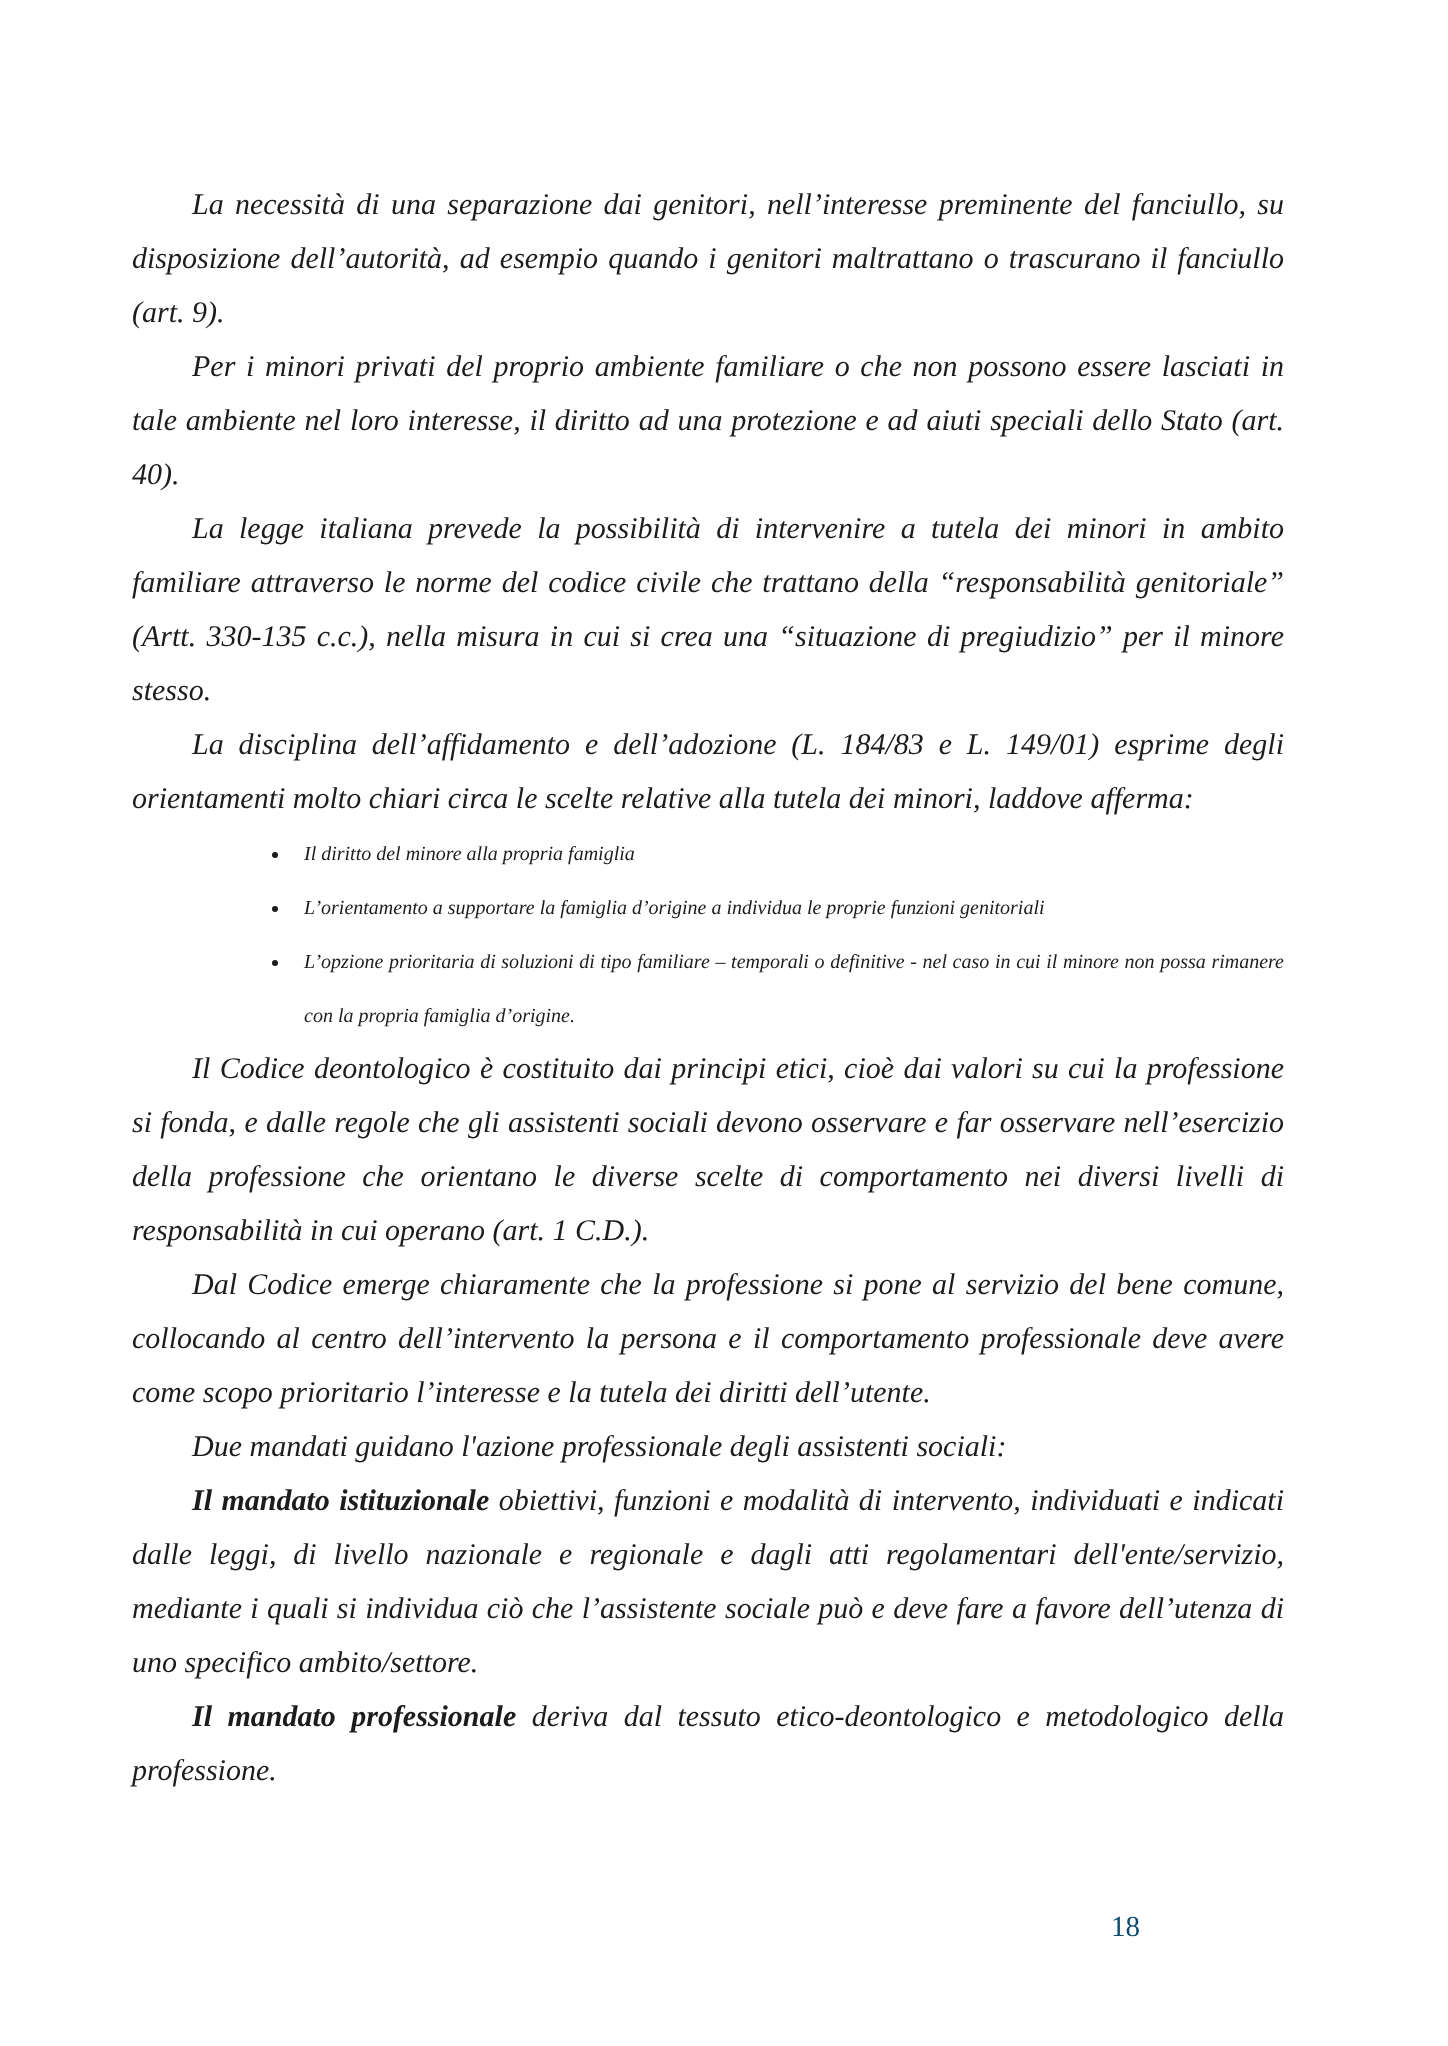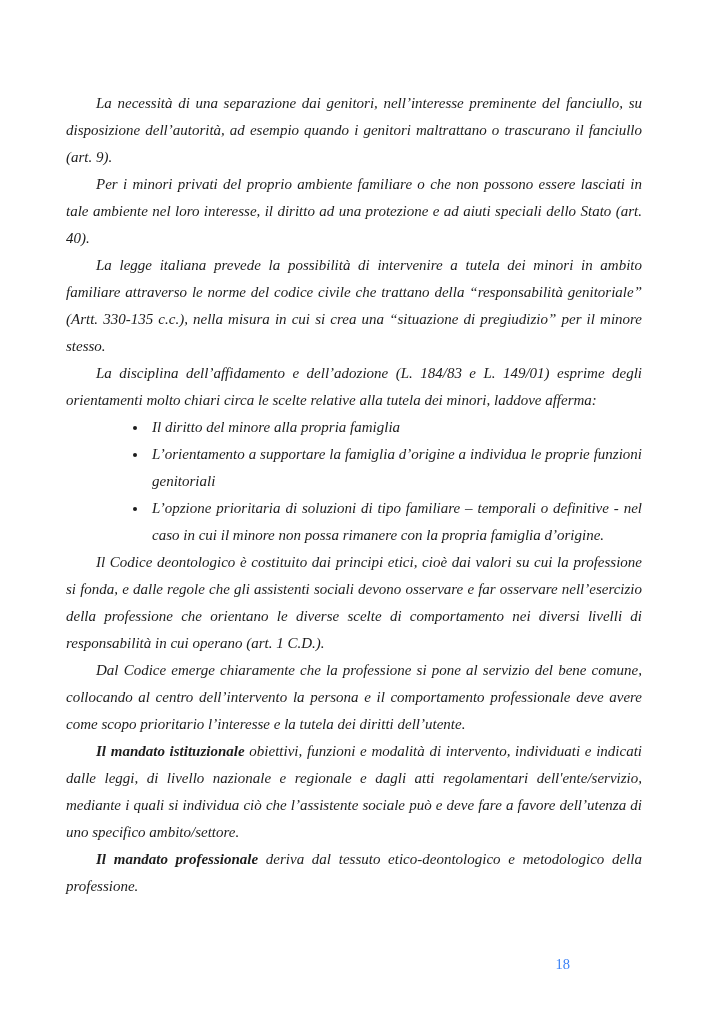--- a/index.html
+++ b/index.html
@@ -35,42 +35,42 @@
   .body-para b {
     font-weight: bold;
   }
   ul.bullet-list {
     margin: 0;
     padding: 0 0 0 82px;
     list-style: disc outside;
   }
   ul.bullet-list li {
     font-style: italic;
-    font-size: 15px;
+    font-size: 10px;
     line-height: 27px;
     text-align: justify;
     padding-left: 4px;
     font-family: Liberation Serif, serif;
   }
   .section-heading {
     margin: 13px 0 0 0;
     font-style: normal;
     font-weight: bold;
     font-size: 15.5px;
     line-height: 27px;
     text-indent: 30px;
   }
   .page-number {
     position: absolute;
     top: 956px;
     right: 86px;
     font-family: "Liberation Serif", "DejaVu Serif", serif;
     font-style: normal;
     font-size: 14.5px;
-    color: #3b82f6;
+    color: #0c4a6e;
   }
 </style>
 </head>
 <body>
 
 <div class="page">
   <div class="textblock">
 
     <p class="body-para">La necessità di una separazione dai genitori, nell’interesse preminente del fanciullo, su disposizione dell’autorità, ad esempio quando i genitori maltrattano o trascurano il fanciullo (art. 9).</p>
     <p class="body-para">Per i minori privati del proprio ambiente familiare o che non possono essere lasciati in tale ambiente nel loro interesse, il diritto ad una protezione e ad aiuti speciali dello Stato (art. 40).</p>
@@ -79,20 +79,21 @@
 
     <ul class="bullet-list">
       <li>Il diritto del minore alla propria famiglia</li>
       <li>L’orientamento a supportare la famiglia d’origine a individua le proprie funzioni genitoriali</li>
       <li>L’opzione prioritaria di soluzioni di tipo familiare – temporali o definitive - nel caso in cui il minore non possa rimanere con la propria famiglia d’origine.</li>
     </ul>
 
 
     <p class="body-para">Il Codice deontologico è costituito dai principi etici, cioè dai valori su cui la professione si fonda, e dalle regole che gli assistenti sociali devono osservare e far osservare nell’esercizio della professione che orientano le diverse scelte di comportamento nei diversi livelli di responsabilità in cui operano (art. 1 C.D.).</p>
     <p class="body-para">Dal Codice emerge chiaramente che la professione si pone al servizio del bene comune, collocando al centro dell’intervento la persona e il comportamento professionale deve avere come scopo prioritario l’interesse e la tutela dei diritti dell’utente.</p>
+    <p class="body-para">Due mandati guidano l'azione professionale degli assistenti sociali:</p>
 
     <p class="body-para"><b>Il mandato istituzionale</b><span> obiettivi, funzioni e modalità di intervento, individuati e indicati dalle leggi, di livello nazionale e regionale e dagli atti regolamentari dell'ente/servizio, mediante i quali si individua ciò che l’assistente sociale può e deve fare a favore dell’utenza di uno specifico ambito/settore.</span></p>
 
     <p class="body-para"><b>Il mandato professionale</b><span> deriva dal tessuto etico-deontologico e metodologico della professione.</span></p>
 
   </div>
 
   <div class="page-number">18</div>
 </div>
 

